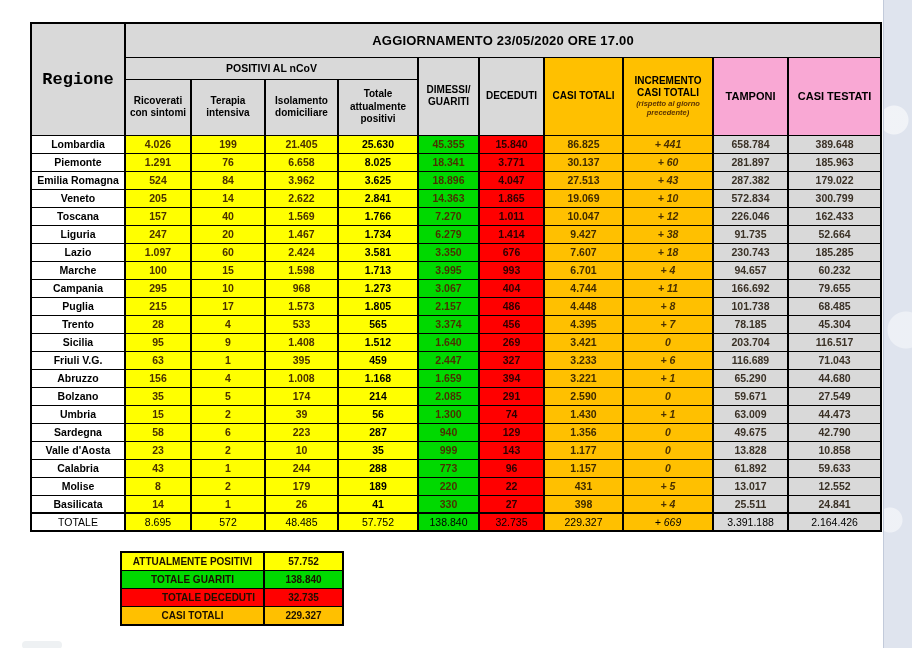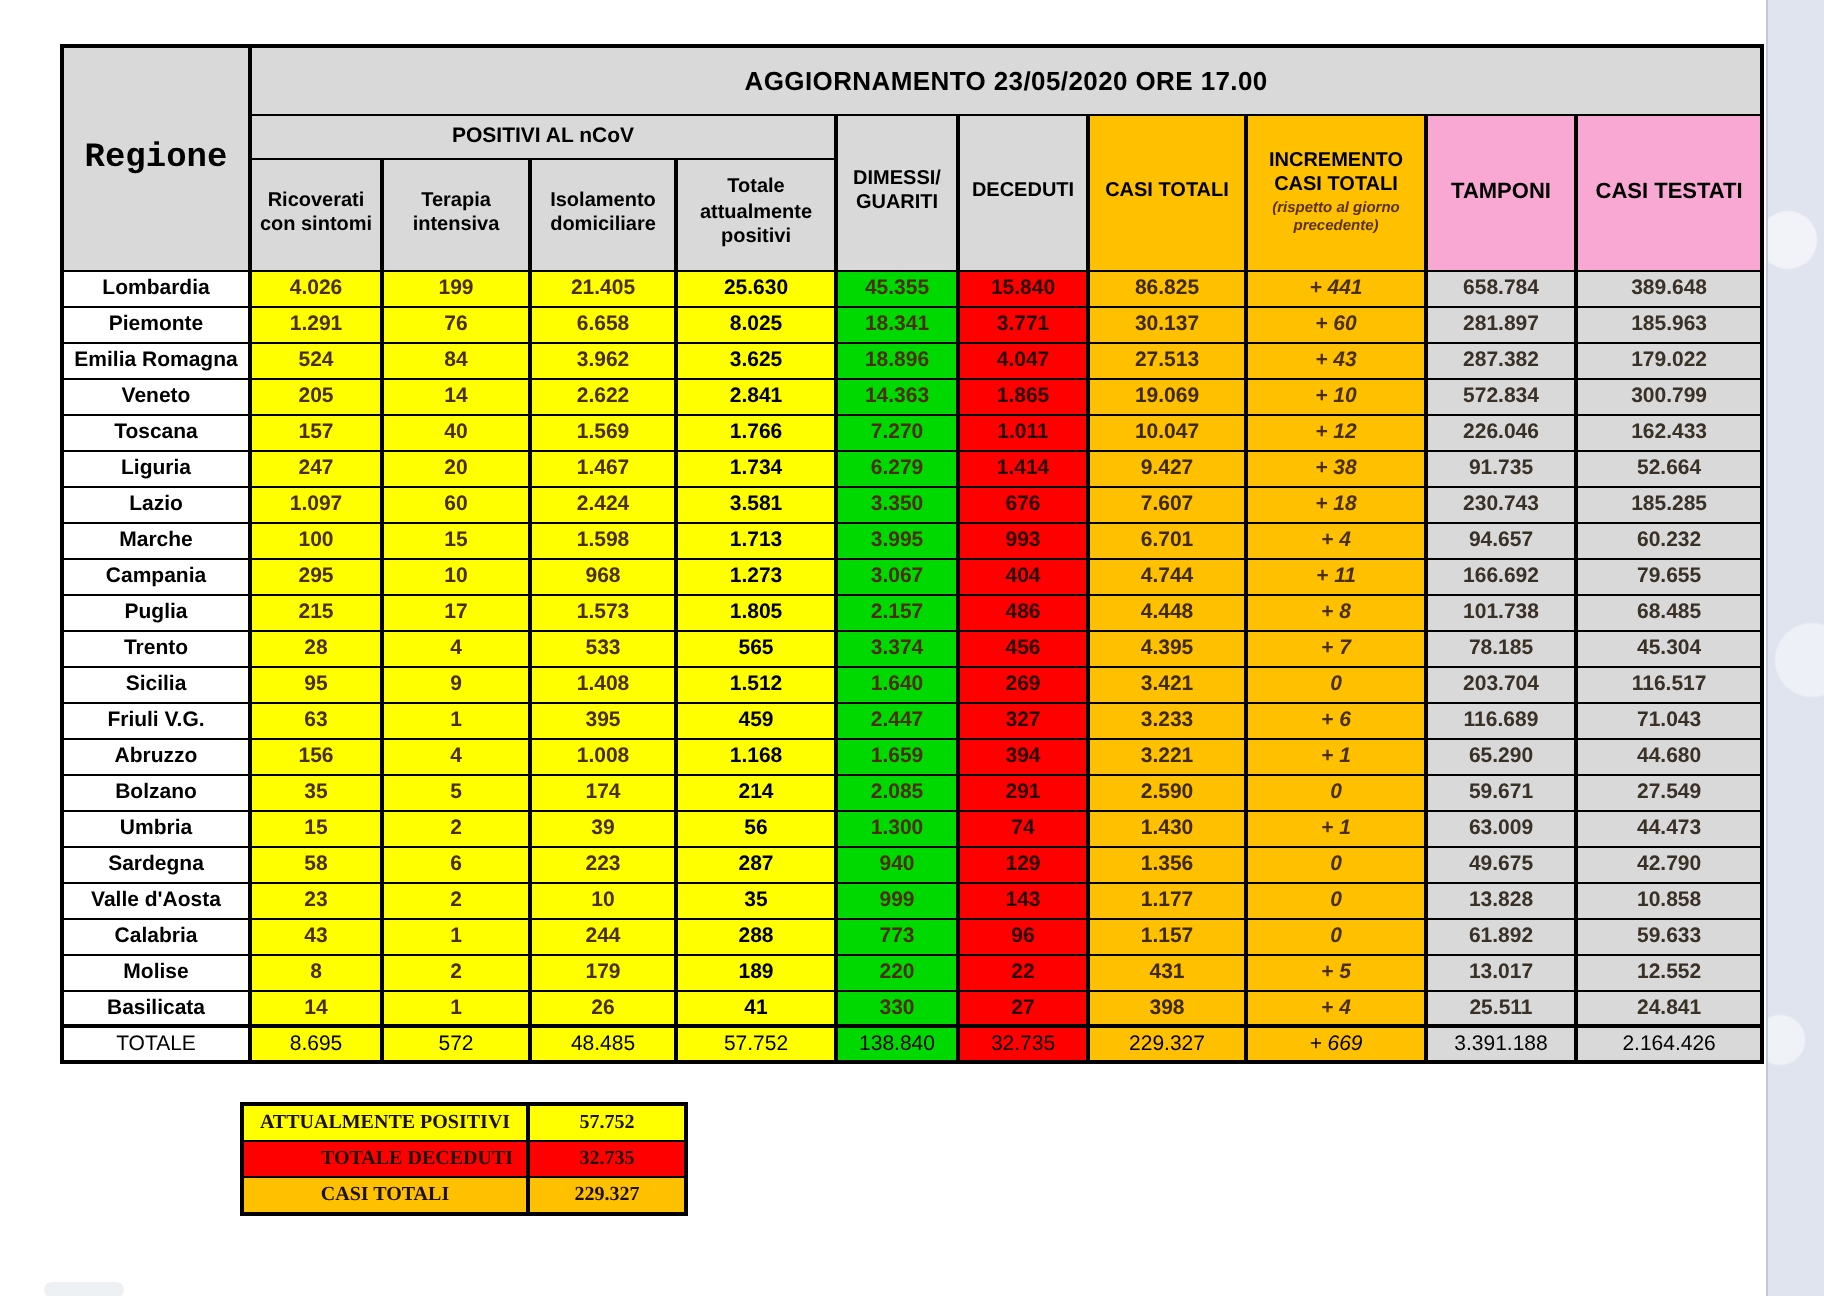--- a/index.html
+++ b/index.html
@@ -40,21 +40,21 @@
   td.c5{background:#00d900;color:#4a3000;font-weight:600;}
   td.c6{background:#ff0000;color:#2b0000;font-weight:600;}
   td.c7{background:#ffc000;color:#3f2a00;font-weight:600;}
   td.c8{background:#ffc000;color:#4a3000;font-weight:600;font-style:italic;}
   td.c9,td.c10{background:#d9d9d9;color:#3a3126;font-weight:600;}
   tr.total td{font-weight:normal;color:#000;border-top-width:2px;margin-left:20px;}
   tr.total td.c0{background:#fff;}
 
   
   table.legend{position:absolute;left:120px;top:551px;width:222px;border-collapse:collapse;table-layout:fixed;
-    border:2px solid #000;font-family:Liberation Serif, serif;}
+    border:2px solid #000;}
   table.legend td{border:1px solid #000;border-left-width:2px;border-right-width:2px;height:17px;
     text-align:center;font-size:10px;font-weight:bold;color:#1c1000;padding:0 2px;}
 </style>
 </head>
 <body>
 
 <div id="stage">
 
   <table class="main">
     <colgroup>
@@ -388,20 +388,24 @@
     <colgroup>
         <col style="width:143px">
         <col style="width:79px">
       </colgroup>
     <tbody id="legend-body">
         <tr>
           <td style="background: rgb(255, 255, 0);">ATTUALMENTE POSITIVI</td>
           <td style="background: rgb(255, 255, 0);">57.752</td>
         </tr>
         <tr>
+          <td style="background: rgb(0, 217, 0);">TOTALE GUARITI</td>
+          <td style="background: rgb(0, 217, 0);">138.840</td>
+        </tr>
+        <tr>
           <td style="background: rgb(255, 0, 0); padding-left: 34px;">TOTALE DECEDUTI</td>
           <td style="background: rgb(255, 0, 0);">32.735</td>
         </tr>
         <tr>
           <td style="background: rgb(255, 192, 0);">CASI TOTALI</td>
           <td style="background: rgb(255, 192, 0);">229.327</td>
         </tr>
       </tbody>
   </table>
 

